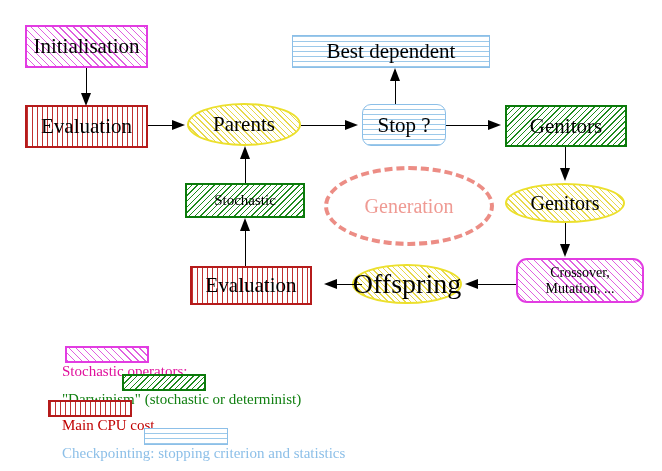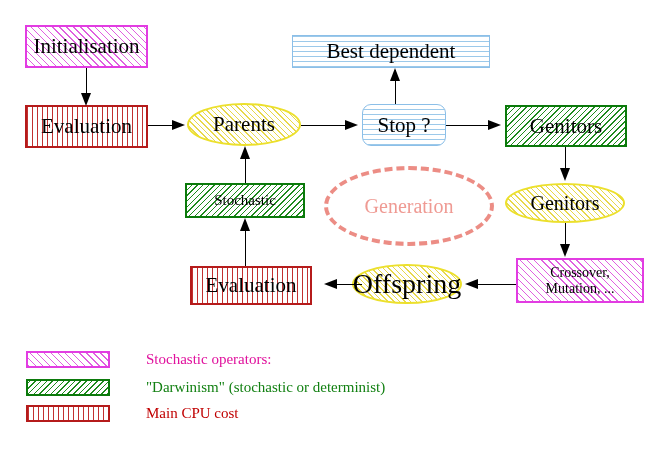--- a/index.html
+++ b/index.html
@@ -60,21 +60,21 @@
 
   
   #generation-group{position:absolute;left:324px;top:166px;width:170px;height:80px;}
   #generation-ring{position:absolute;inset:0;border:4px dashed #ec8d85;border-radius:50%;
         box-sizing:border-box;}
   #generation-label{position:absolute;inset:0;display:flex;align-items:center;justify-content:center;
         color:#ef9a93;font-size:20px;}
 
   
   #legend{position:absolute;left:0;top:338px;width:662px;height:120px;}
-  .legend-row{position:absolute;left:26px;height:26px;display:flex;align-items:center;}
+  .legend-row{position:absolute;left:26px;height:26px;display:flex;align-items:center;flex-direction:column;}
   .legend-swatch{width:84px;height:17px;box-sizing:border-box;flex:0 0 auto;}
   .legend-text{margin-left:36px;font-size:15px;white-space:nowrap;}
   .c-magenta{color:#e0119d;}
   .c-gold{color:#f0c020;}
   .c-green{color:#128012;}
   .c-red{color:#c00000;}
   .c-lblue{color:#8cbfe8;}
 </style>
 </head>
 <body>
@@ -102,21 +102,21 @@
   </div>
 
   <div class="node hatch-green" style="left:505px;top:105px;width:122px;height:42px;font-size:21px;">
     <span class="lbl">Genitors</span>
   </div>
 
   <div class="node hatch-yellow ellipse" style="left:505px;top:183px;width:120px;height:40px;font-size:20px;">
     <span class="lbl">Genitors</span>
   </div>
 
-  <div class="node hatch-magenta two-line" style="left:516px;top:258px;width:128px;height:45px;font-size:14px;flex-direction:column;">
+  <div class="node hatch-magenta two-line" style="left:516px;top:258px;width:128px;height:45px;font-size:14px;flex-direction:column;border-radius:11px;">
     <span class="lbl">Crossover,</span>
     <span class="lbl">Mutation, ...</span>
   </div>
 
   <div class="node hatch-yellow ellipse" style="left:352px;top:264px;width:110px;height:40px;font-size:28px;">
     <span class="lbl">Offspring</span>
   </div>
 
   <div class="node hatch-red" style="left:190px;top:266px;width:122px;height:39px;font-size:21px;">
     <span class="lbl">Evaluation</span>
@@ -174,16 +174,20 @@
     <div class="legend-row" style="top:36px;">
       <div class="legend-swatch hatch-green"></div>
       <div class="legend-text c-green">"Darwinism" (stochastic or determinist)</div>
     </div>
 
     <div class="legend-row" style="top:62px;">
       <div class="legend-swatch hatch-red"></div>
       <div class="legend-text c-red">Main CPU cost</div>
     </div>
 
+    <div class="legend-row" style="top:90px;">
+      <div class="legend-swatch hatch-blue"></div>
+      <div class="legend-text c-lblue">Checkpointing: stopping criterion and statistics</div>
+    </div>
 
   </div>
 
 </div>
 
 </body></html>

